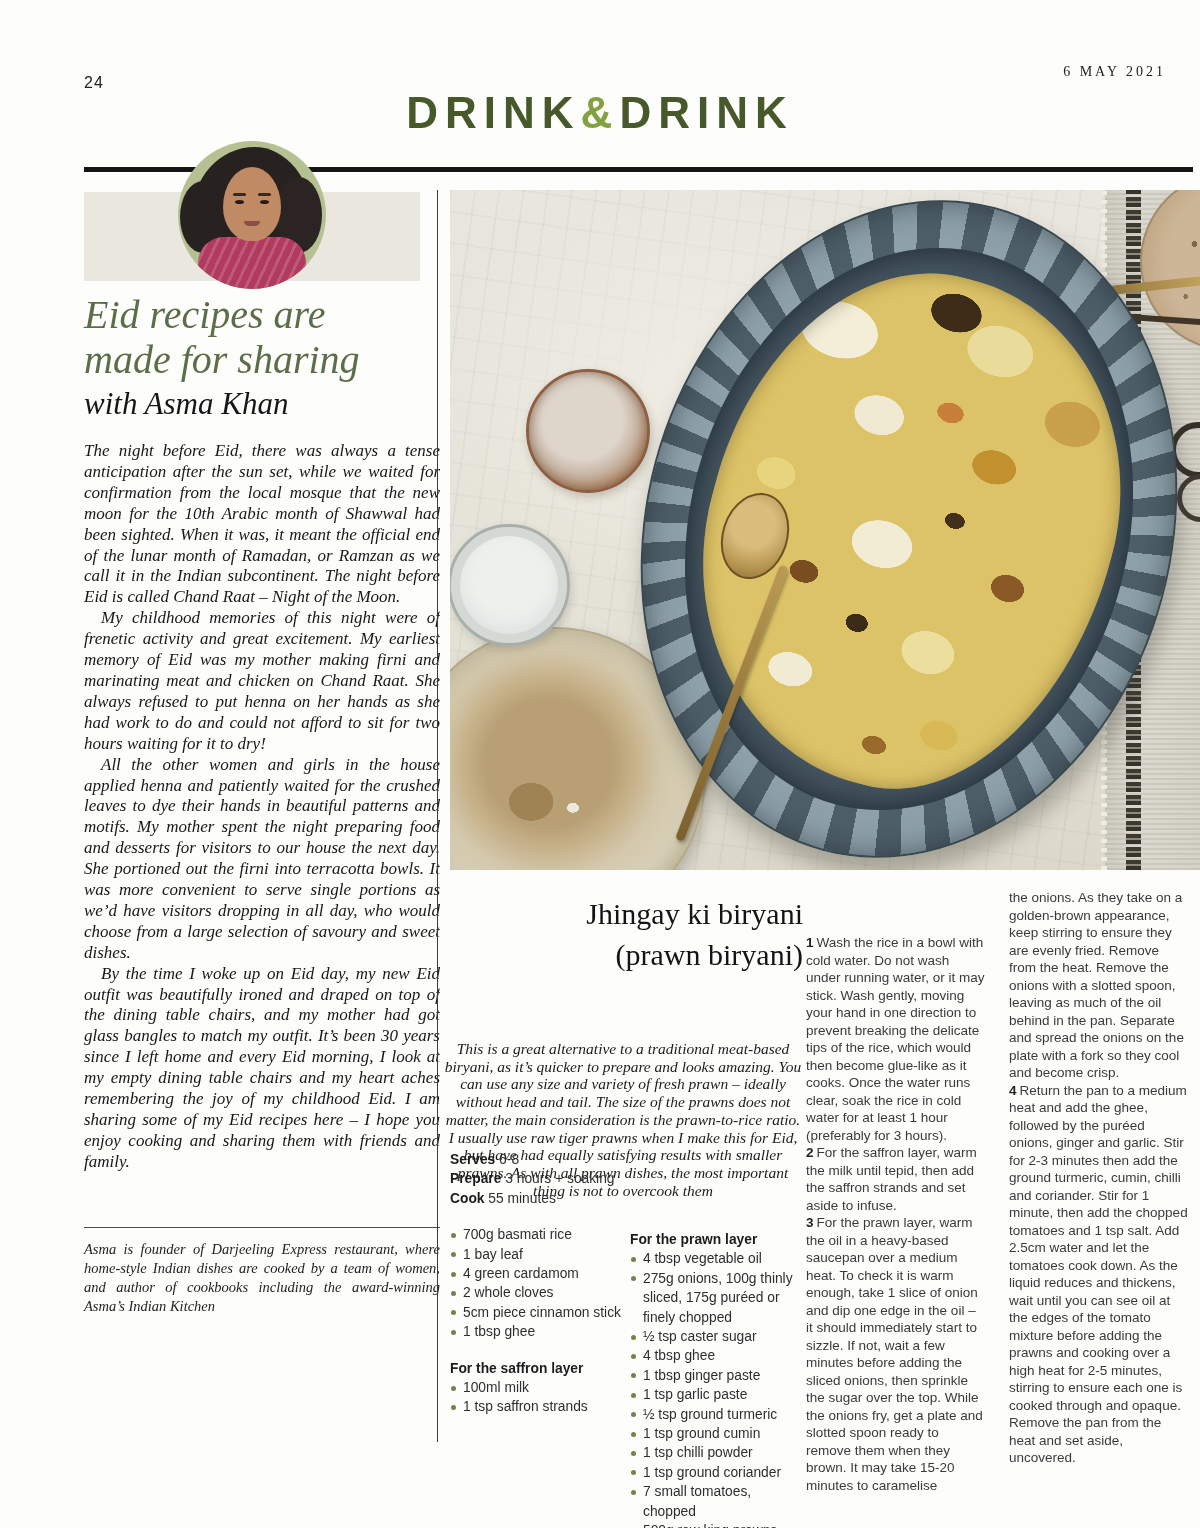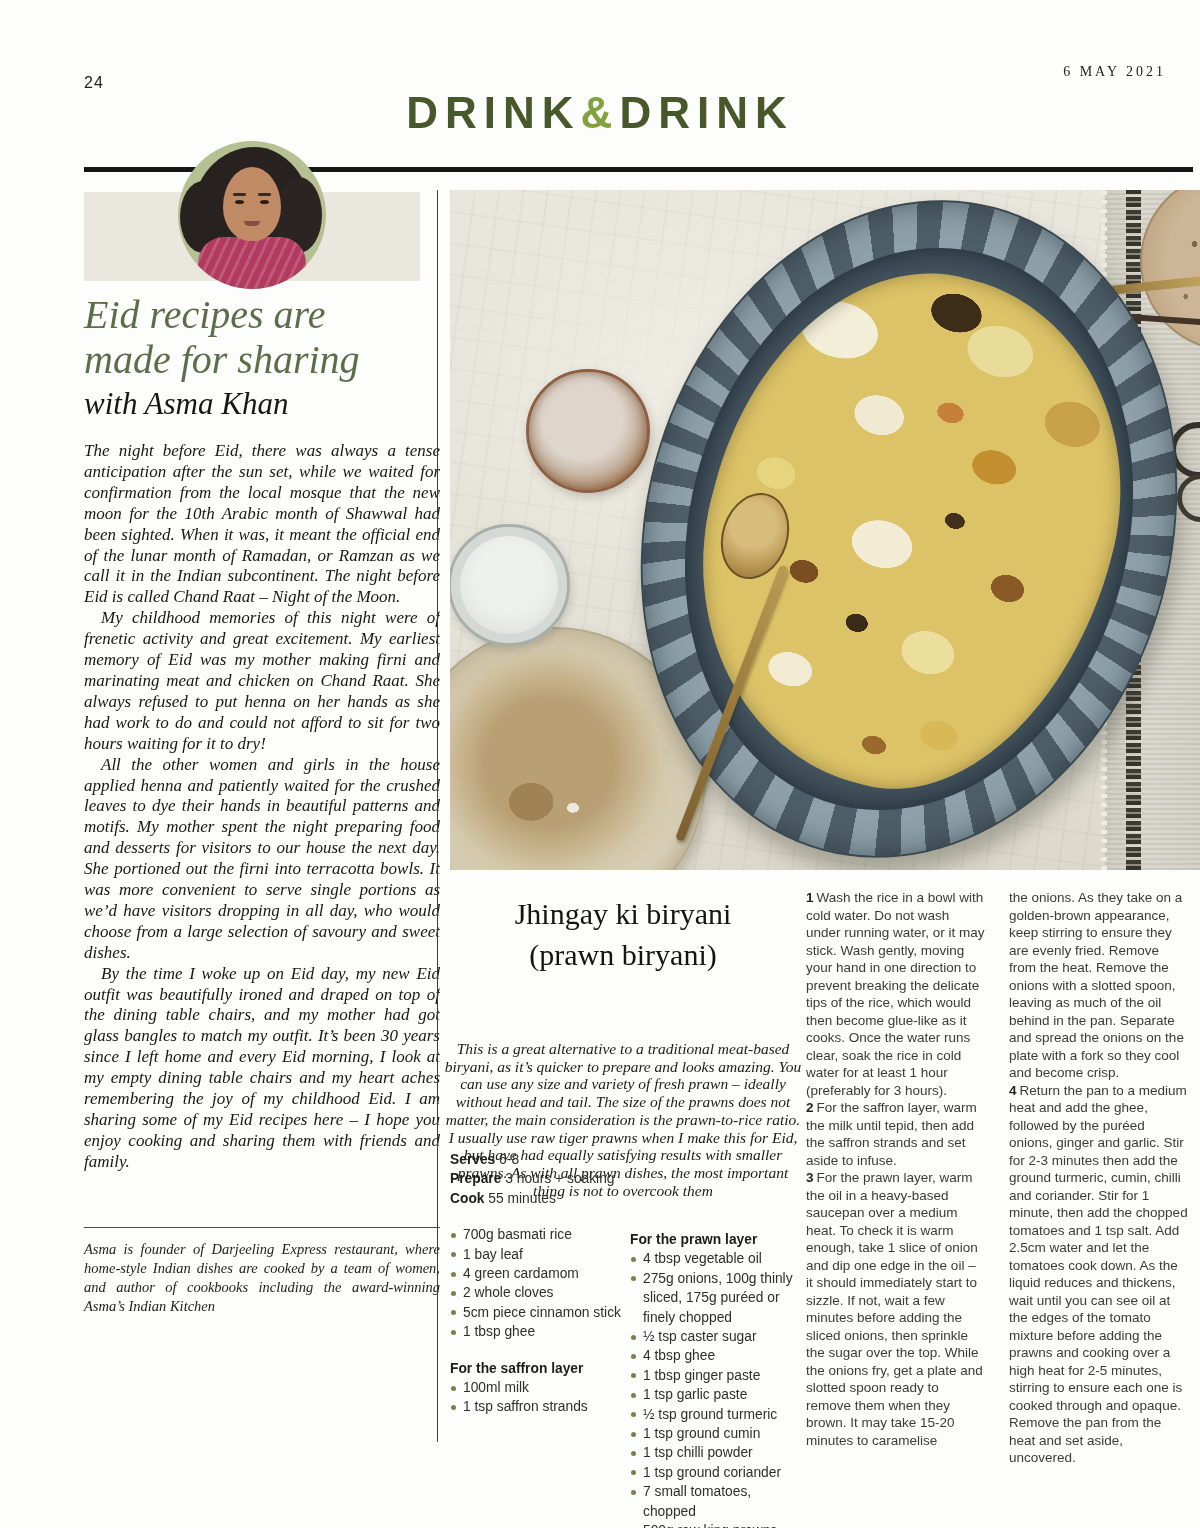--- a/index.html
+++ b/index.html
@@ -119,33 +119,33 @@
      transform:rotate(-6deg);background:linear-gradient(90deg,#8a6f3a,#c3a35c);}
   .side-spoon:before{content:"";position:absolute;left:-22px;top:-4px;width:28px;height:16px;border-radius:50%;
      background:radial-gradient(circle at 40% 40%,#cfae67,#8a6f3a);}
   .side-stick{position:absolute;left:662px;top:126px;width:92px;height:6px;border-radius:3px;
      transform:rotate(4deg);background:#413528;}
   .ring1{position:absolute;left:720px;top:232px;width:44px;height:44px;border-radius:50%;border:6px solid #35302a;}
   .ring2{position:absolute;left:727px;top:284px;width:38px;height:38px;border-radius:50%;border:5px solid #403a32;}
 
   
   .recipe-head{left:443px;top:893px;width:360px;text-align:center;}
-  .recipe-title{font-size:30px;line-height:41px;color:#141414;font-weight:500;margin:0;}
+  .recipe-title{font-size:30px;line-height:41px;color:#141414;font-weight:500;margin:0;text-align:right;}
   .recipe-intro{left:443px;top:1040px;width:360px;text-align:center;font-style:italic;
                 font-size:15.5px;line-height:17.7px;color:#1c1c1c;}
   .ing-col{width:176px;font-family:"Liberation Sans",sans-serif;font-size:13.8px;line-height:19.4px;color:#2e2e2e;}
   .ing-col-1{left:450px;top:1150px;}
   .ing-col-2{left:630px;top:1202px;margin-top:28px;}
   .meta-line b{font-weight:bold;color:#1c1c1c;}
   .ing-gap{height:17px;}
   .ing-head{font-weight:bold;color:#1c1c1c;}
   .ing{position:relative;padding-left:13px;}
   .ing:before{content:"";position:absolute;left:1px;top:7.5px;width:5px;height:5px;border-radius:50%;background:#74834c;}
   .steps-col{width:180px;font-family:"Liberation Sans",sans-serif;font-size:13.5px;line-height:17.5px;color:#3a3a3a;}
-  .steps-col-1{left:806px;top:889px;}
+  .steps-col-1{left:806px;top:934px;}
   .steps-col-2{left:986px;top:889px;margin-left:23px;}
   .steps-col p{margin:0;}
   .stepnum{font-weight:bold;color:#232323;}
   .stepnum:not(:empty){margin-right:3px;}
 </style>
 </head>
 <body>
 
 <div class="page">
 

